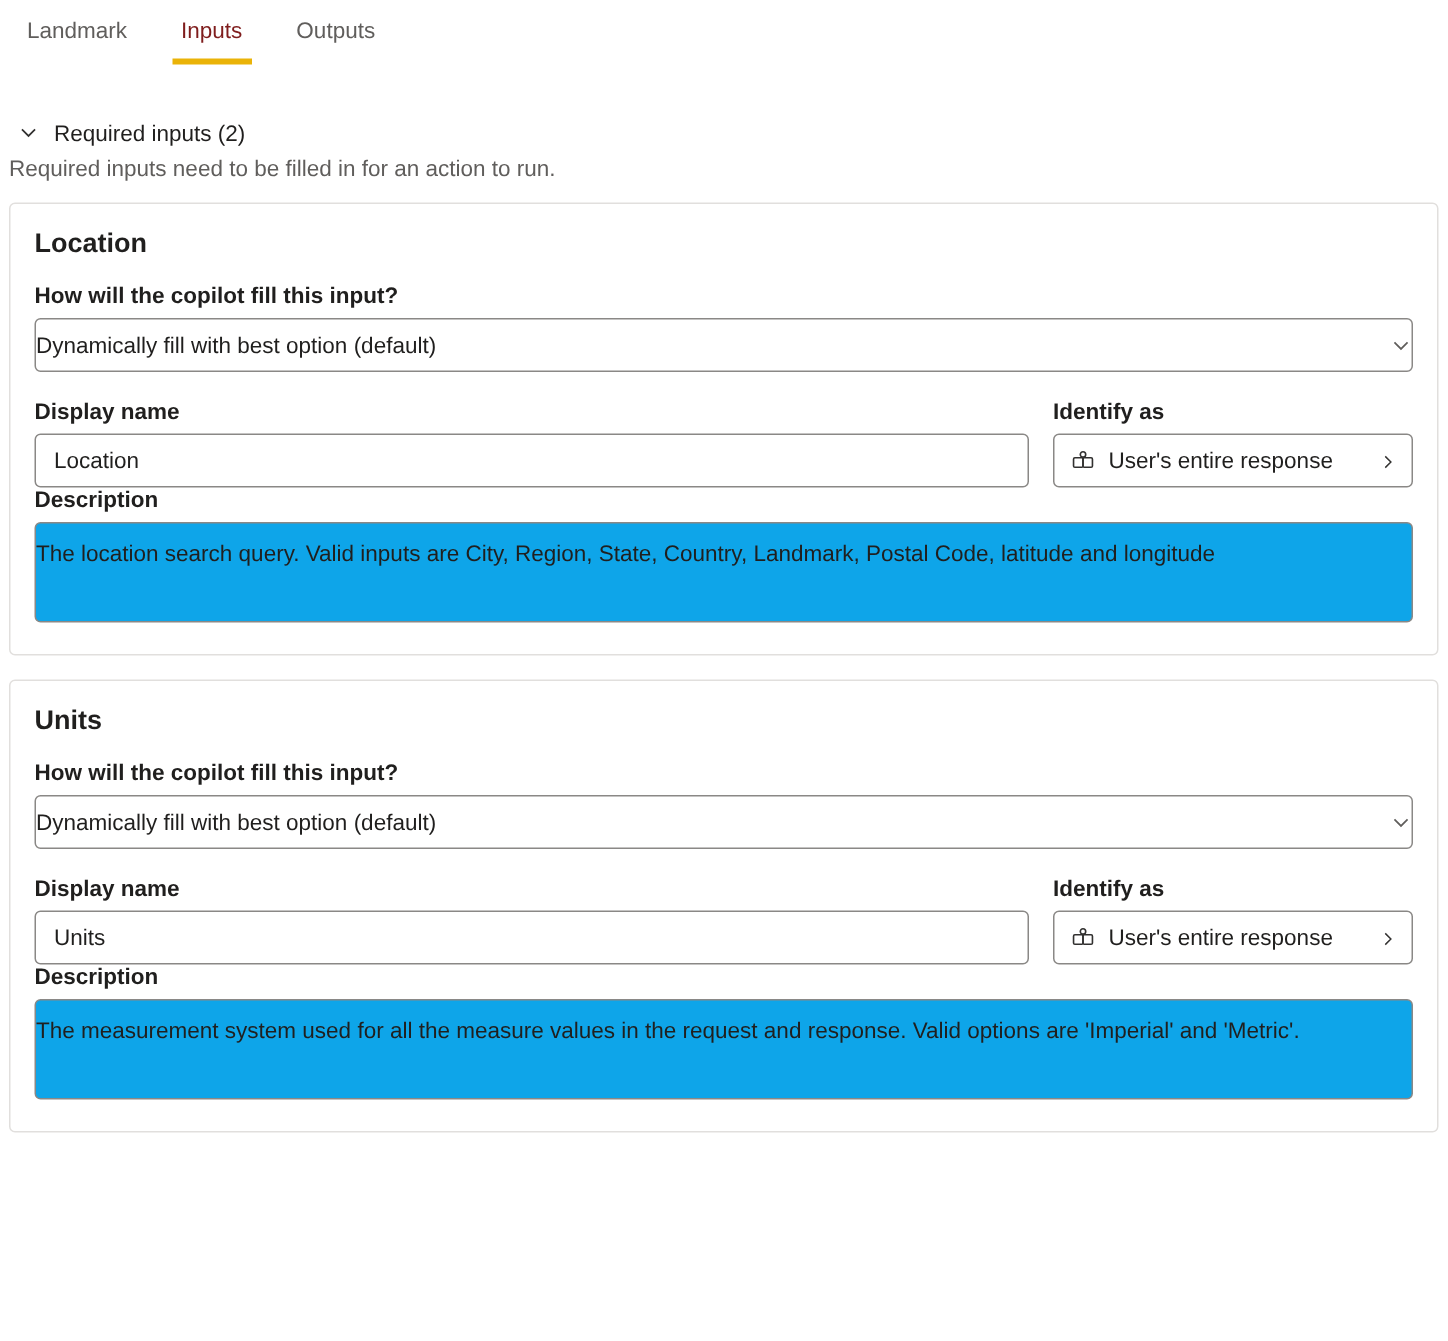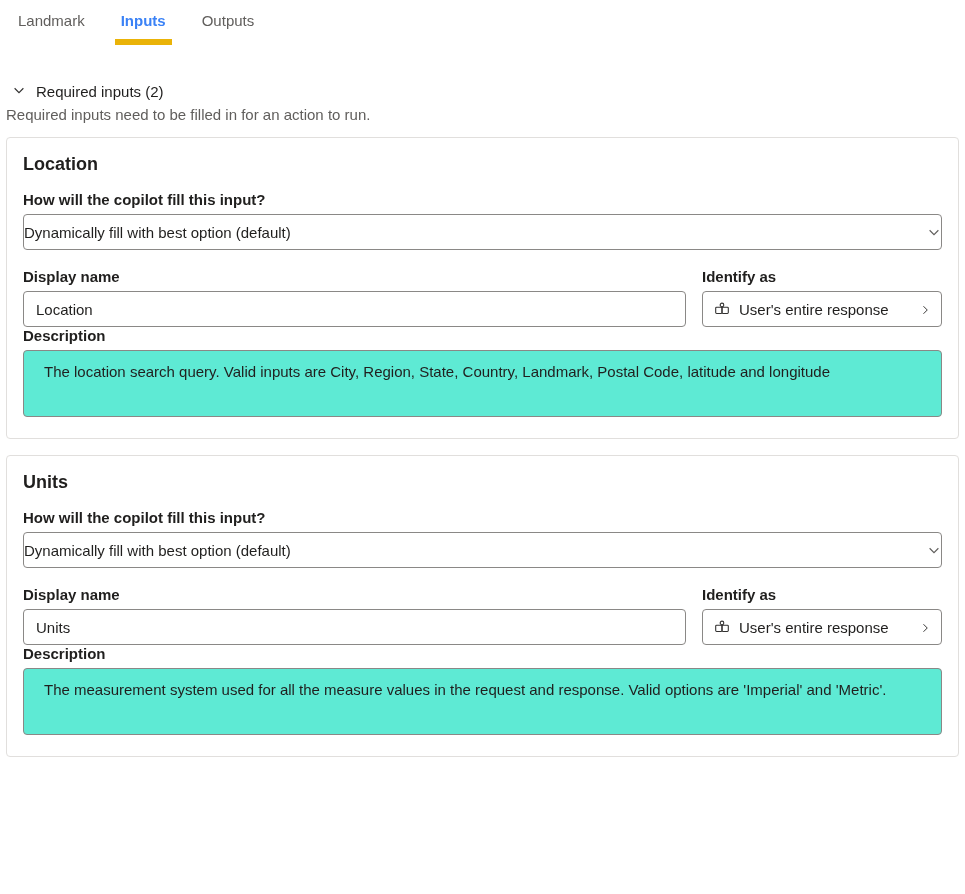--- a/index.html
+++ b/index.html
@@ -17,23 +17,23 @@
     padding: 8px 12px 0 12px;
   }
   .tab {
     padding: 4px 6px 10px 6px;
     cursor: pointer;
     color: #605e5c;
     font-size: 15px;
     border-bottom: 3px solid transparent;
   }
   .tab.active {
-    color: #3b82f6;
-    font-weight: 700;
-    border-bottom: 6px solid #eab308;
+    color: #7f1d1d;
+    font-weight: 400;
+    border-bottom: 4px solid #eab308;
   }
   .section-header {
     display: flex;
     align-items: flex-start;
     gap: 10px;
     margin: 38px 0 6px 12px;
   }
   .chevron-down {
     width: 14px;
     height: 14px;
@@ -127,25 +127,25 @@
     width:18px;height:18px;
     flex-shrink:0;
   }
   .chevron-right {
     width:12px;height:12px;
   }
   .textarea-box {
     width:100%;
     border:1px solid #8a8886;
     border-radius:4px;
-    padding:10px 20px;
+    padding:10px 0;
     font-size:15px;
     color:#201f1e;
     font-family:inherit;
-    background:#5eead4;
+    background:#0ea5e9;
     line-height:1.5;
     resize:none;
   }
   .desc-group { margin-top: 0; }
 </style>
 </head>
 <body>
 
 <div class="tabs">
   <div class="tab">Landmark</div>

